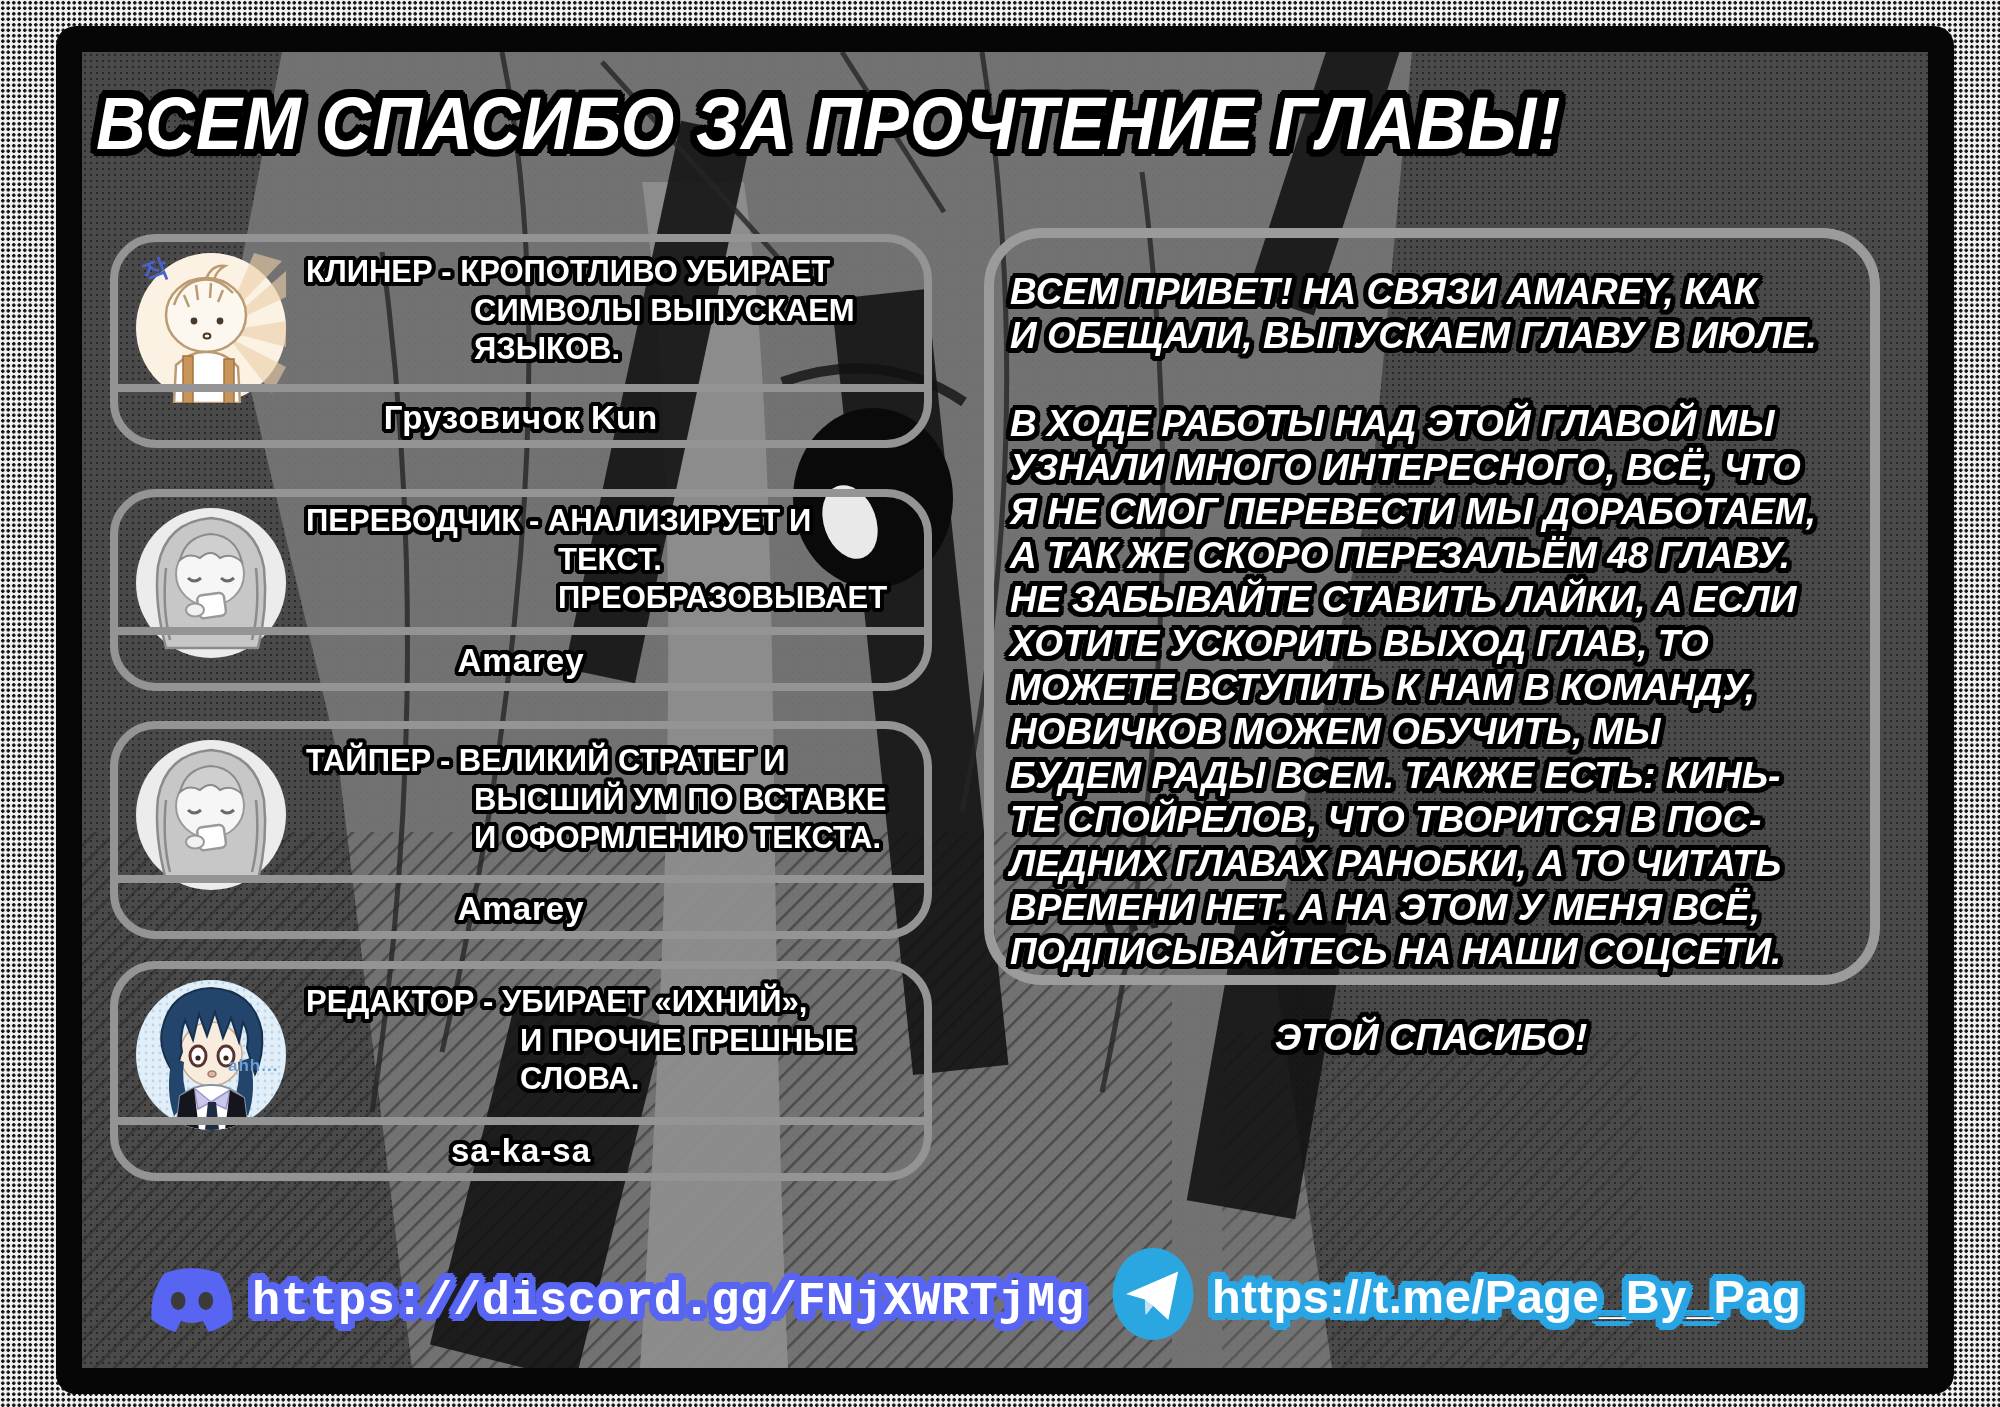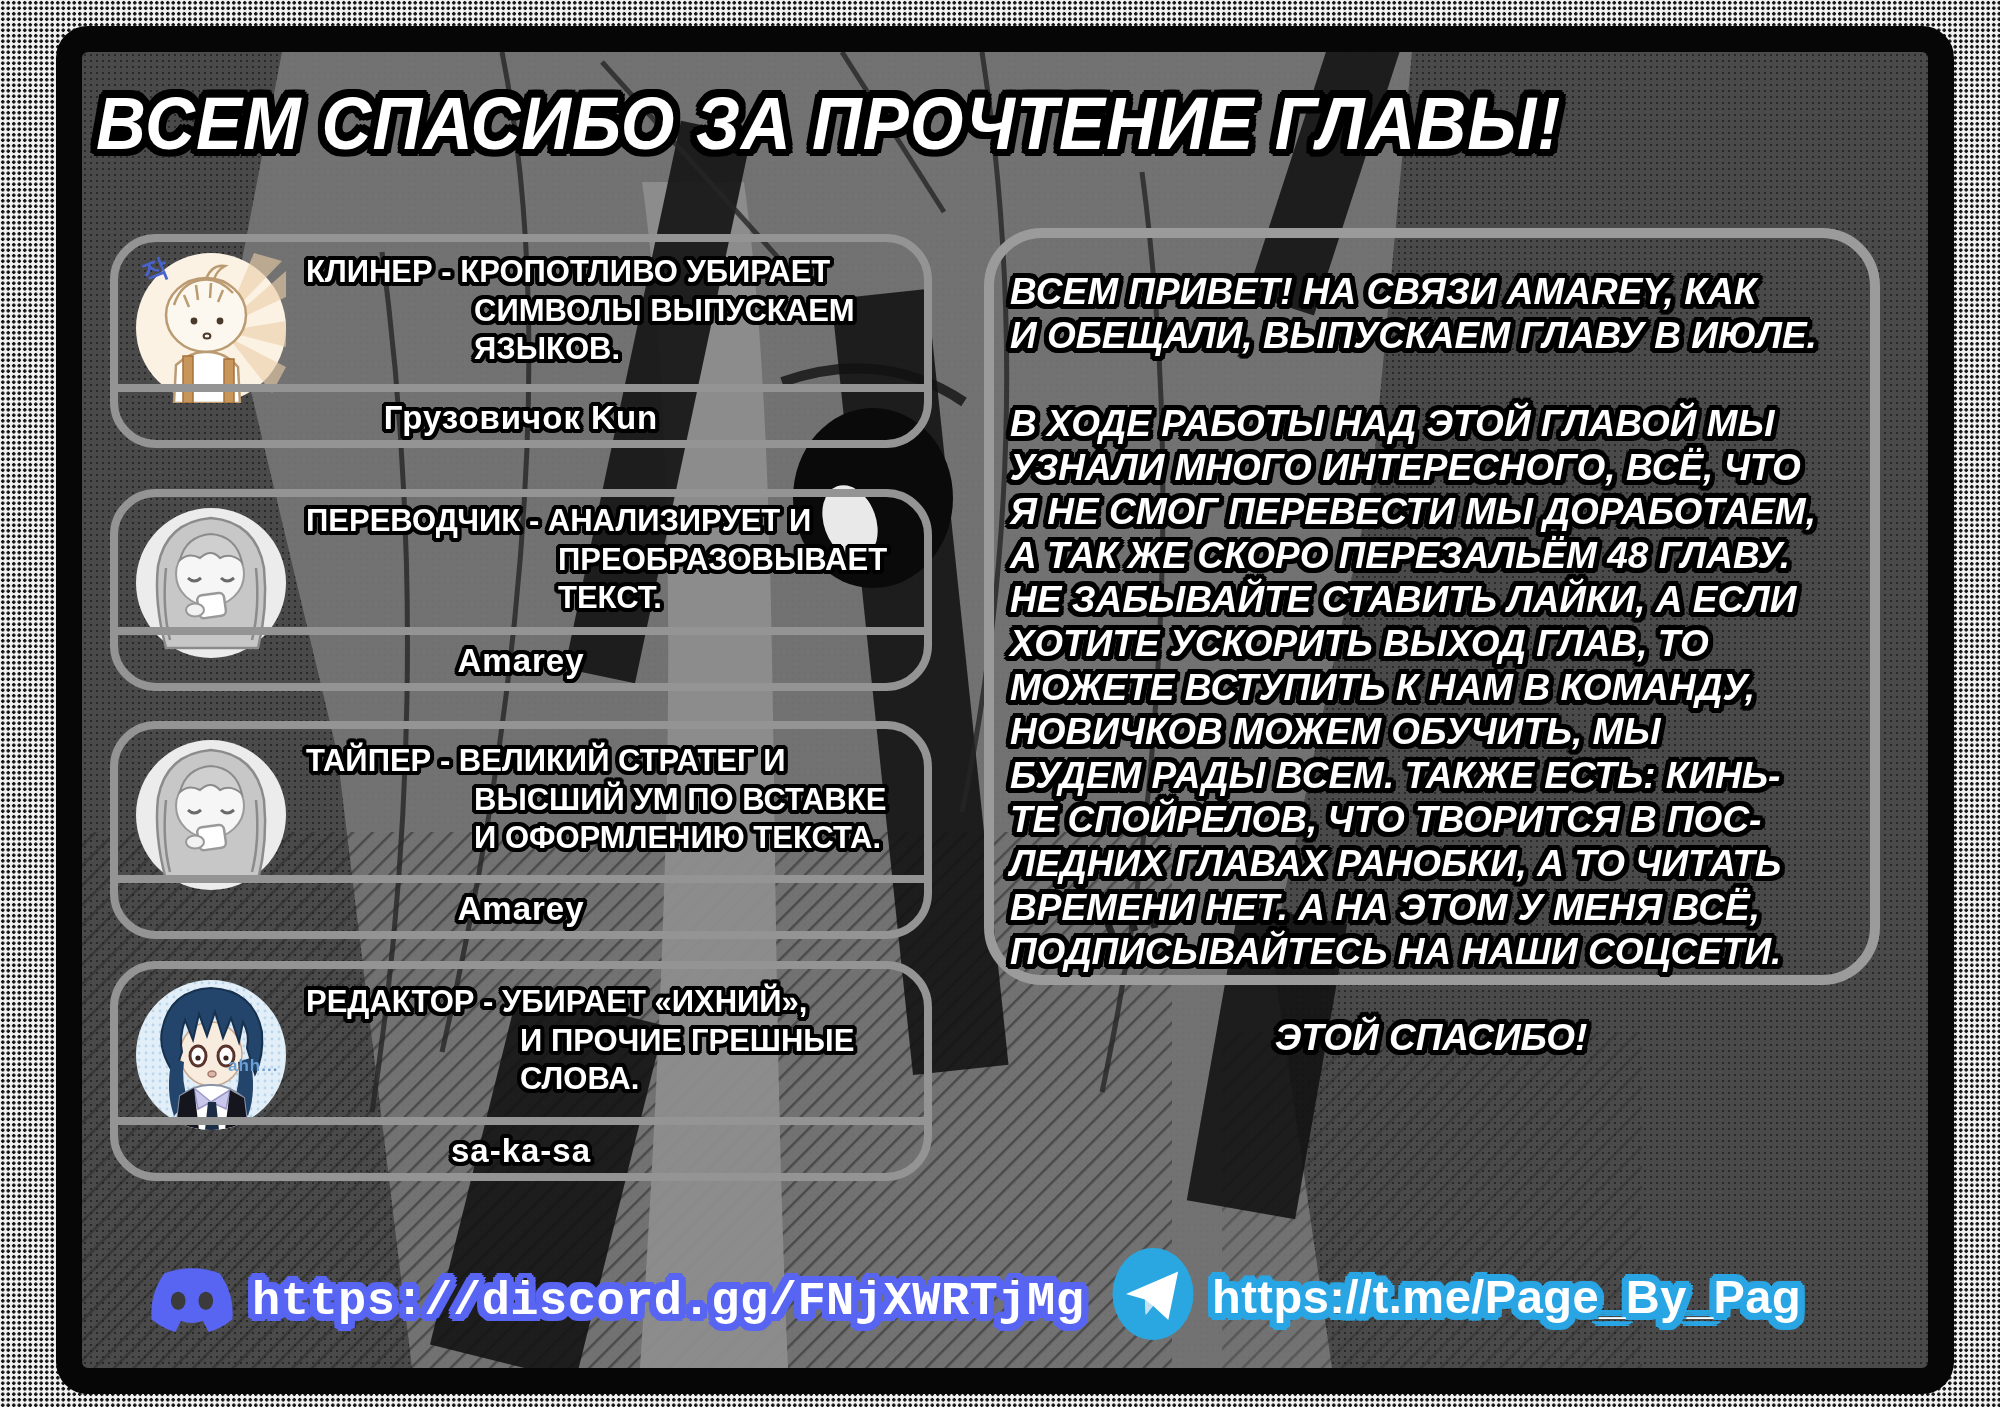--- a/index.html
+++ b/index.html
@@ -5,21 +5,21 @@
   html,body{margin:0;padding:0;background:#dcdcdc;}
   .stage{
     position:relative;width:2000px;height:1407px;overflow:hidden;
     background-color:#f2f2f2;
     background-image:radial-gradient(circle,#161616 1.5px,transparent 1.7px);
     background-size:5.5px 5.5px;
     font-family:"Liberation Sans",sans-serif;
   }
   .panel{
     position:absolute;left:56px;top:26px;width:1898px;height:1368px;
-    box-sizing:border-box;border:26px solid #060606;border-radius:32px;
+    box-sizing:border-box;border:26px solid #060606;border-radius:20px;
     background-color:#4a4a4a;
     background-image:radial-gradient(circle,rgba(8,8,8,.5) 1.3px,transparent 1.5px);
     background-size:6px 6px;
     overflow:hidden;
   }
   .art{position:absolute;left:0;top:0;width:100%;height:100%;}
   
   .ow4{text-shadow:4px 0 #000,-4px 0 #000,0 4px #000,0 -4px #000,3px 3px #000,-3px 3px #000,3px -3px #000,-3px -3px #000,4px 2px #000,4px -2px #000,-4px 2px #000,-4px -2px #000,2px 4px #000,-2px 4px #000,2px -4px #000,-2px -4px #000;}
   .ow5{text-shadow:5px 0 #000,-5px 0 #000,0 5px #000,0 -5px #000,3.5px 3.5px #000,-3.5px 3.5px #000,3.5px -3.5px #000,-3.5px -3.5px #000,5px 2.5px #000,5px -2.5px #000,-5px 2.5px #000,-5px -2.5px #000,2.5px 5px #000,-2.5px 5px #000,2.5px -5px #000,-2.5px -5px #000;}
   .ow7{text-shadow:7px 0 #000,-7px 0 #000,0 7px #000,0 -7px #000,5px 5px #000,-5px 5px #000,5px -5px #000,-5px -5px #000,7px 3.5px #000,7px -3.5px #000,-7px 3.5px #000,-7px -3.5px #000,3.5px 7px #000,-3.5px 7px #000,3.5px -7px #000,-3.5px -7px #000;}
@@ -173,22 +173,22 @@
           <path d="M52 70 Q58 76 65 70" fill="none" stroke="#6a6a6a" stroke-width="3"></path>
           <path d="M85 70 Q91 76 98 70" fill="none" stroke="#6a6a6a" stroke-width="3"></path>
           <path d="M30 60 Q26 100 34 132" fill="none" stroke="#8b8b8b" stroke-width="2.5"></path>
           <path d="M120 60 Q124 100 116 132" fill="none" stroke="#8b8b8b" stroke-width="2.5"></path>
           <rect x="62" y="86" width="27" height="23" rx="5" fill="#fff" stroke="#999" stroke-width="2.5" transform="rotate(-8 76 97)"></rect>
           <ellipse cx="59" cy="102" rx="9" ry="6.5" fill="#f2f2f2" stroke="#999" stroke-width="2"></ellipse>
         </svg>
       </div>
       <div class="desc ow4">
         <div class="dl">ПЕРЕВОДЧИК - АНАЛИЗИРУЕТ И</div>
+        <div class="dl ind">ТЕКСТ.</div>
         <div class="dl ind">ПРЕОБРАЗОВЫВАЕТ</div>
-        <div class="dl ind">ТЕКСТ.</div>
       </div>
       <div class="divider"></div>
       <div class="member-name ow4">Amarey</div>
     </div>
 
     <div class="card c3">
       <div class="avatar">
         <svg viewBox="0 0 150 150">
           <circle cx="75" cy="75" r="75" fill="#ececec"></circle>
           <path d="M75 10 Q120 14 128 60 Q132 100 122 140 L30 140 Q18 95 22 58 Q30 14 75 10 Z" fill="#c7c7c7" stroke="#8b8b8b" stroke-width="2.5"></path>

